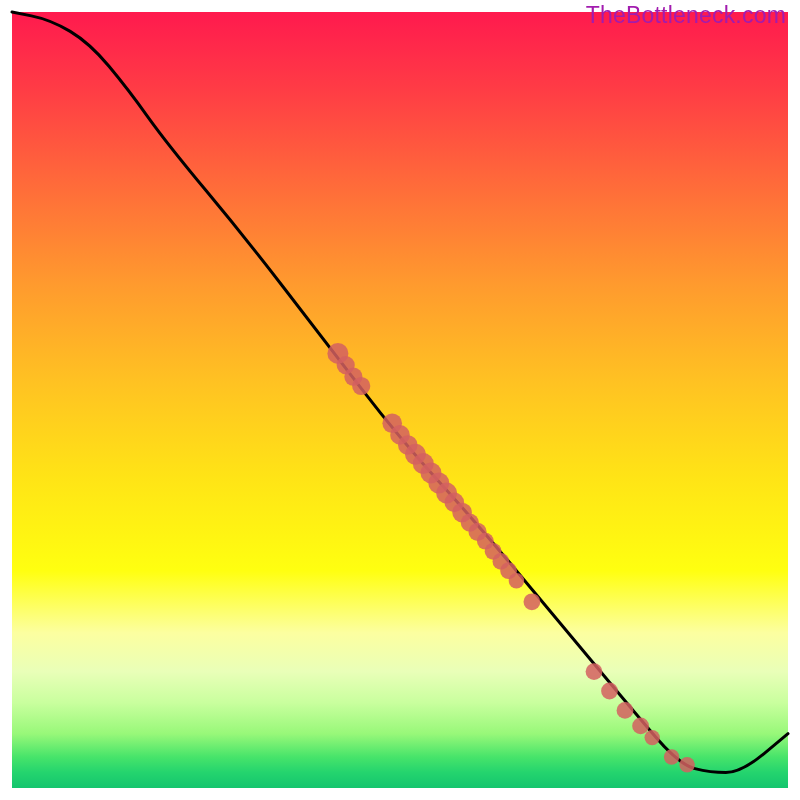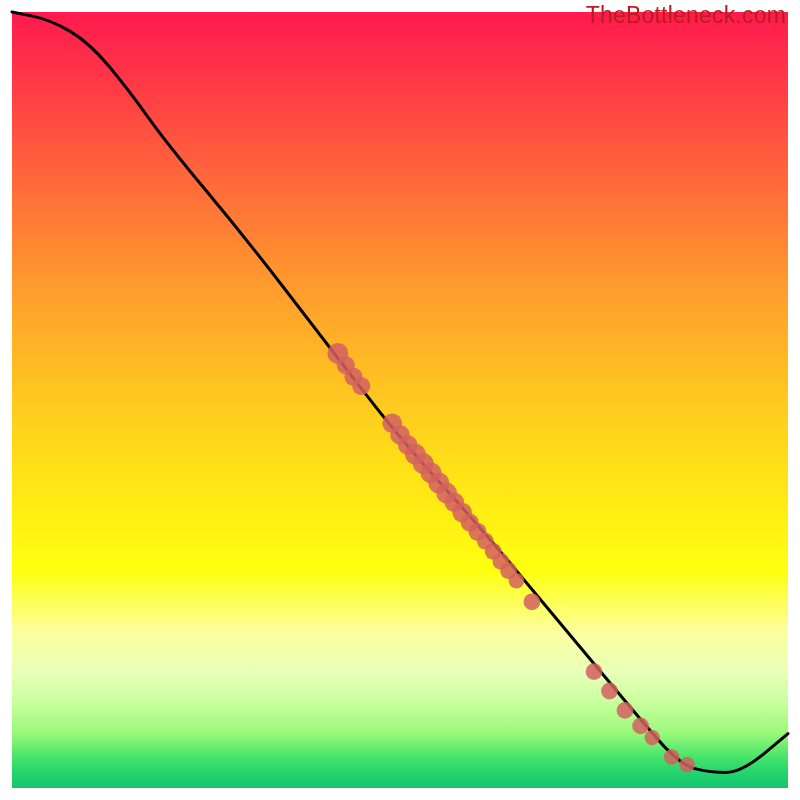--- a/index.html
+++ b/index.html
@@ -39,21 +39,21 @@
       #14c56e 100%
     );
   }
   .watermark {
     position: absolute;
     top: 2px;
     right: 14px;
     font-family: Arial, Helvetica, sans-serif;
     font-size: 23px;
     letter-spacing: 0.2px;
-    color: #b91c1c;
+    color: #a21caf;
     user-select: none;
   }
   svg.overlay {
     position: absolute;
     left: 0;
     top: 0;
     width: 800px;
     height: 800px;
     overflow: visible;
   }

